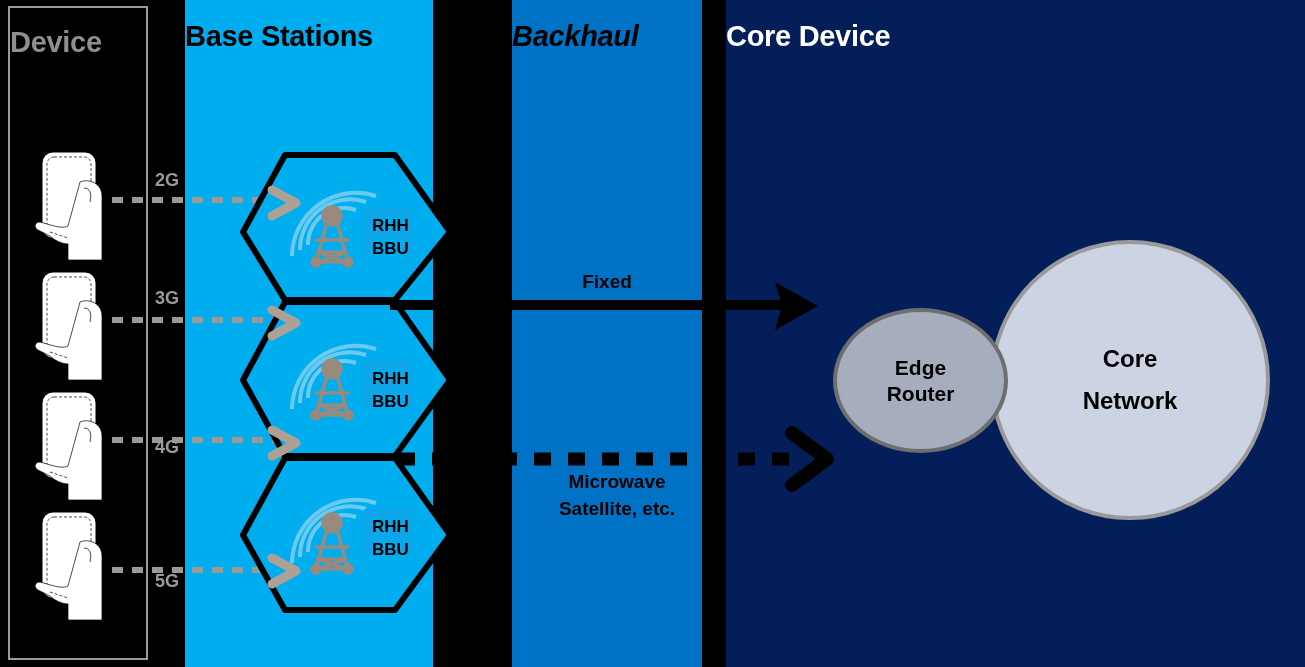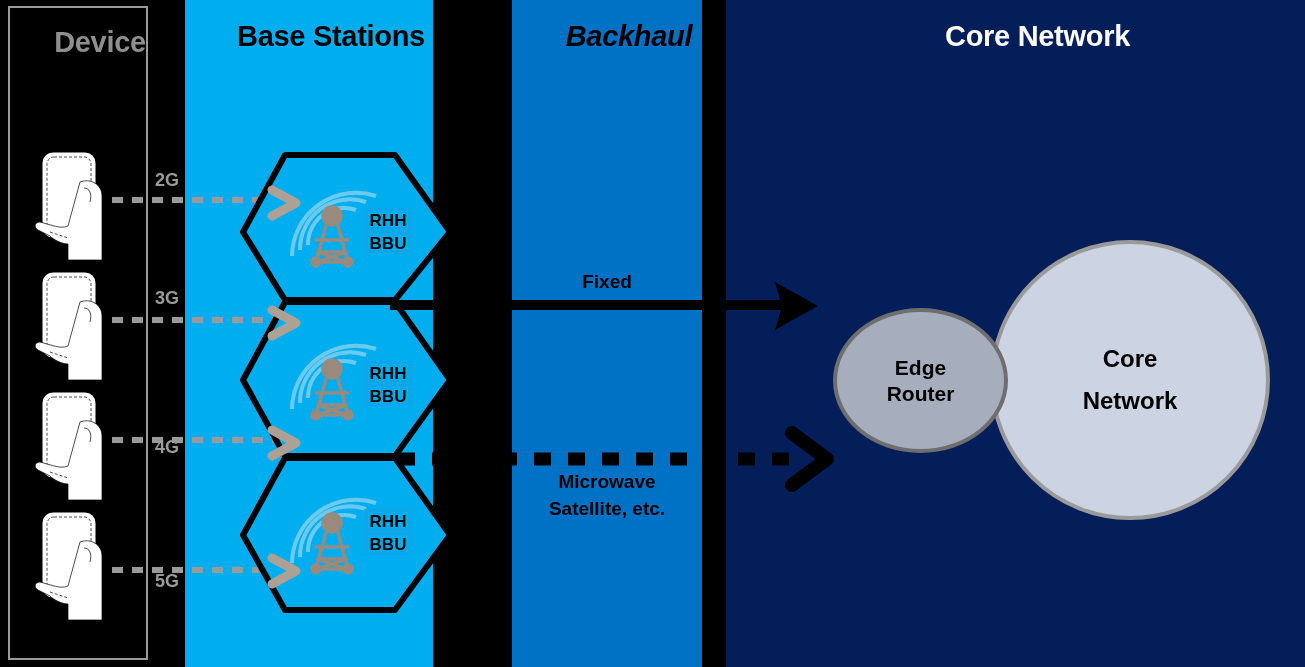--- a/index.html
+++ b/index.html
@@ -39,25 +39,24 @@
   }
   #panel-core {
     left: 726px; top: 0px;
     width: 579px; height: 667px;
     background: #041E5A;
   }
 
   .panel-title {
     position: absolute;
     left: 0; right: 0;
-    text-align: center;
+    text-align: left;
     font-weight: bold;
     font-size: 29px;
     letter-spacing: -0.3px;
-    padding-left: 44px;
   }
   #title-device {
     top: 18px;
     color: #8f8f8f;
   }
   #title-base {
     top: 20px;
     color: #000000;
   }
   #title-backhaul {
@@ -87,21 +86,21 @@
   #overlay {
     position: absolute;
     left: 0; top: 0;
     width: 1305px; height: 667px;
     pointer-events: none;
   }
 
   
   .unit-box {
     position: absolute;
-    border: 3px solid #0ea5e9;
+    border: 8px solid #0ea5e9;
     font-weight: bold;
     font-size: 17px;
     color: #000000;
     text-align: center;
     line-height: 20px;
     width: 48px;
     height: 22px;
     box-sizing: border-box;
   }
 
@@ -205,21 +204,21 @@
 
   <div class="panel" id="panel-base">
     <div class="panel-title" id="title-base">Base Stations</div>
   </div>
 
   <div class="panel" id="panel-backhaul">
     <div class="panel-title" id="title-backhaul">Backhaul</div>
   </div>
 
   <div class="panel" id="panel-core">
-    <div class="panel-title" id="title-core">Core Network</div>
+    <div class="panel-title" id="title-core">Core Device</div>
   </div>
 
   <svg id="overlay" viewBox="0 0 1305 667">
 
     <g stroke="#9a9a9a" stroke-width="6" stroke-dasharray="11,9" fill="none">
       <line x1="112" y1="200" x2="288" y2="200"></line>
     </g>
     <g stroke="#9a9a9a" stroke-width="6" stroke-dasharray="11,9" fill="none">
       <line x1="112" y1="320" x2="288" y2="320"></line>
     </g>
@@ -329,21 +328,21 @@
   <div class="unit-box" style="left:364px; top:208px;">RHH</div>
   <div class="unit-box" style="left:364px; top:231px;">BBU</div>
 
   <div class="unit-box" style="left:364px; top:361px;">RHH</div>
   <div class="unit-box" style="left:364px; top:384px;">BBU</div>
 
   <div class="unit-box" style="left:364px; top:509px;">RHH</div>
   <div class="unit-box" style="left:364px; top:532px;">BBU</div>
 
   <div class="bh-text" style="left:512px; top:268px; width:190px;">Fixed</div>
-  <div class="bh-text" style="left:512px; top:468px; width:190px;">
+  <div class="bh-text" style="left:512px; top:468px; width:190px;padding-left:10px;">
     <div>Microwave</div>
     <div>Satellite, etc.</div>
   </div>
 
   <div class="circle" id="circle-core">
     <div>
       <div>Core</div>
       <div>Network</div>
     </div>
   </div>

